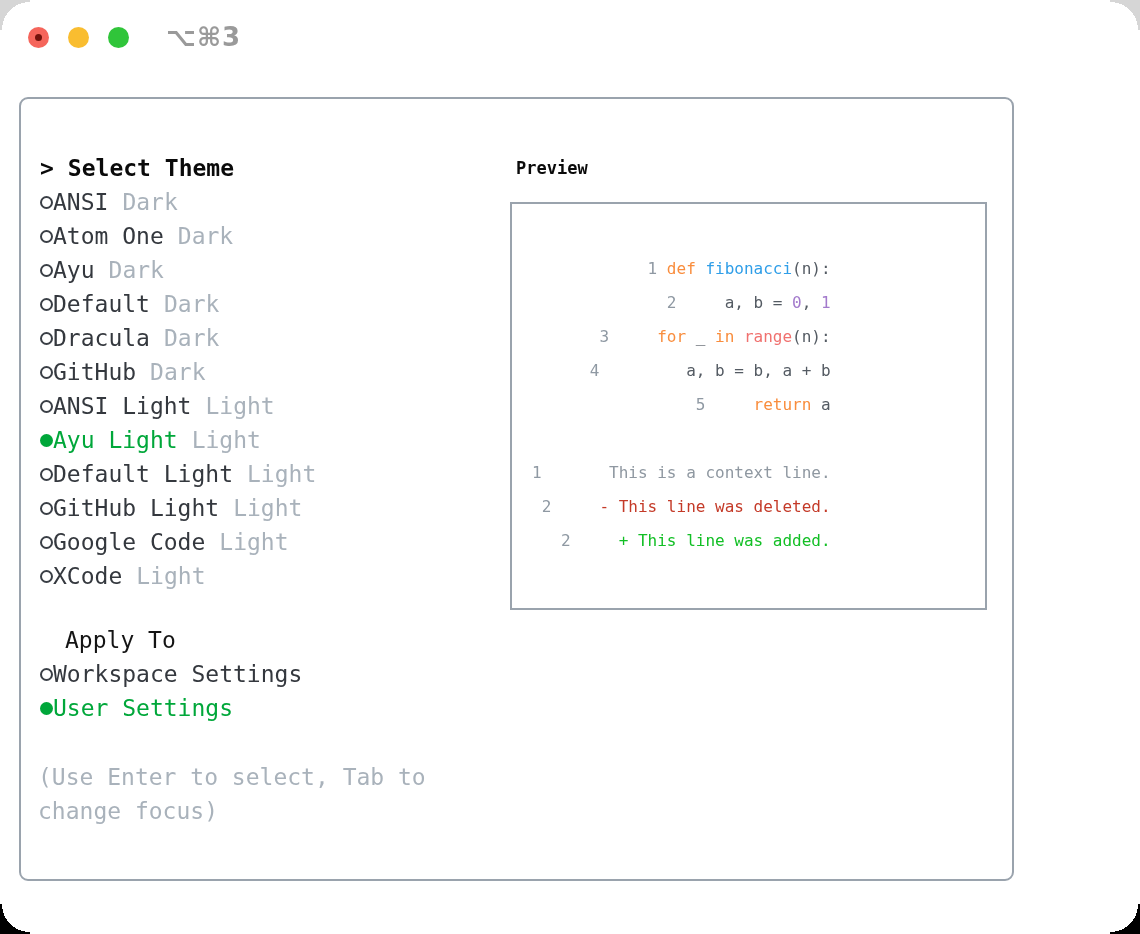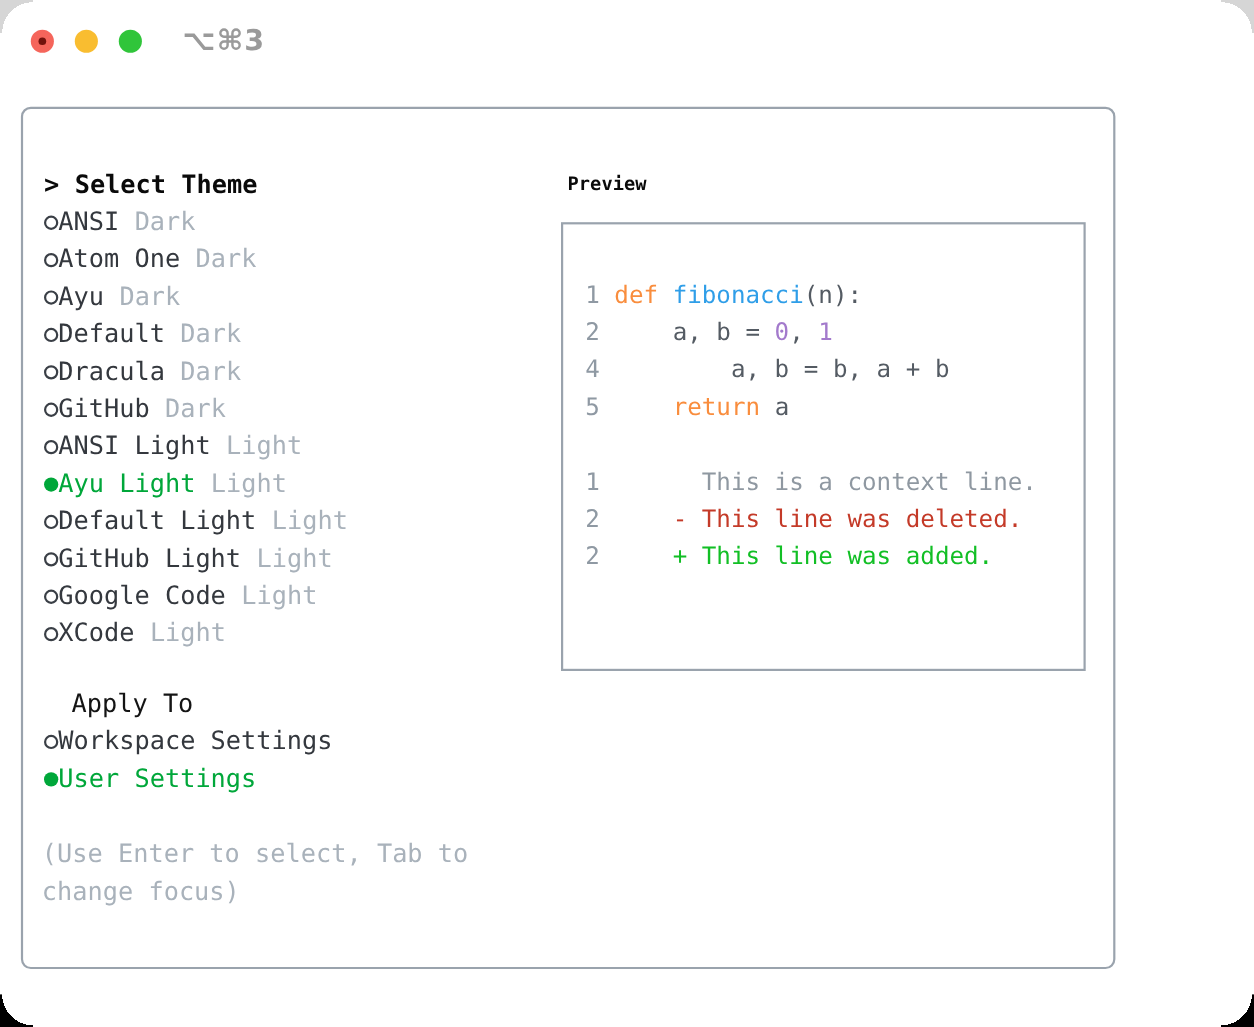--- a/index.html
+++ b/index.html
@@ -35,21 +35,21 @@
   .dot-o{border:2px solid #3a3f46;background:transparent;}
   .dot-f{border:none;background:#00a73a;}
   .sel{color:#00a73a;text-align:center;}
   .apply-hdr{margin-left:25px;color:#141414;}
   .hint{position:absolute;left:38px;top:760px;width:440px;font-size:23px;line-height:34px;color:#a9b2bb;}
 
   
   .preview-hdr{position:absolute;left:516px;top:151px;font-size:17px;line-height:34px;font-weight:700;color:#0a0a0a;}
   .preview-box{position:absolute;left:510px;top:202px;width:477px;height:408px;
                border:2px solid #9aa3ad;box-sizing:border-box;background:#fff;overflow:hidden;}
-  .code{position:absolute;left:20px;top:48px;font-size:22px;line-height:34px;}
+  .code{position:absolute;left:20px;top:48px;font-size:16px;line-height:34px;text-align:right;}
   .line{height:34px;white-space:pre;}
   .k-ln{color:#8f99a3;}
   .k-pl{color:#545b63;}
   .k-kw{color:#f98d3d;}
   .k-fn{color:#2f9ee8;}
   .k-num{color:#a37acc;}
   .k-rng{color:#f0716f;}
   .k-ctx{color:#8f98a1;}
   .k-del{color:#c43a28;}
   .k-add{color:#12bf25;}
@@ -120,20 +120,21 @@
     </div>
   </div>
 
   <div class="hint">(Use Enter to select, Tab to change focus)</div>
 
   <div class="preview-hdr">Preview</div>
   <div class="preview-box">
     <div class="code">
       <div class="line"><span class="k-ln">1 </span><span class="k-kw">def </span><span class="k-fn">fibonacci</span><span class="k-pl">(n):</span></div>
       <div class="line"><span class="k-ln">2 </span><span class="k-pl">    a, b = </span><span class="k-num">0</span><span class="k-pl">, </span><span class="k-num">1</span></div>
+      <div class="line"><span class="k-ln">3 </span><span class="k-pl">    </span><span class="k-kw">for</span><span class="k-pl"> _ </span><span class="k-kw">in</span><span class="k-pl"> </span><span class="k-rng">range</span><span class="k-pl">(n):</span></div>
       <div class="line"><span class="k-ln">4 </span><span class="k-pl">        a, b = b, a + b</span></div>
       <div class="line"><span class="k-ln">5 </span><span class="k-pl">    </span><span class="k-kw">return</span><span class="k-pl"> a</span></div>
       <div class="line"></div>
       <div class="line"><span class="k-ln">1 </span><span class="k-ctx">      This is a context line.</span></div>
       <div class="line"><span class="k-ln">2 </span><span class="k-del">    - This line was deleted.</span></div>
       <div class="line"><span class="k-ln">2 </span><span class="k-add">    + This line was added.</span></div>
     </div>
   </div>
 
   <div class="corner c-tl"></div>

